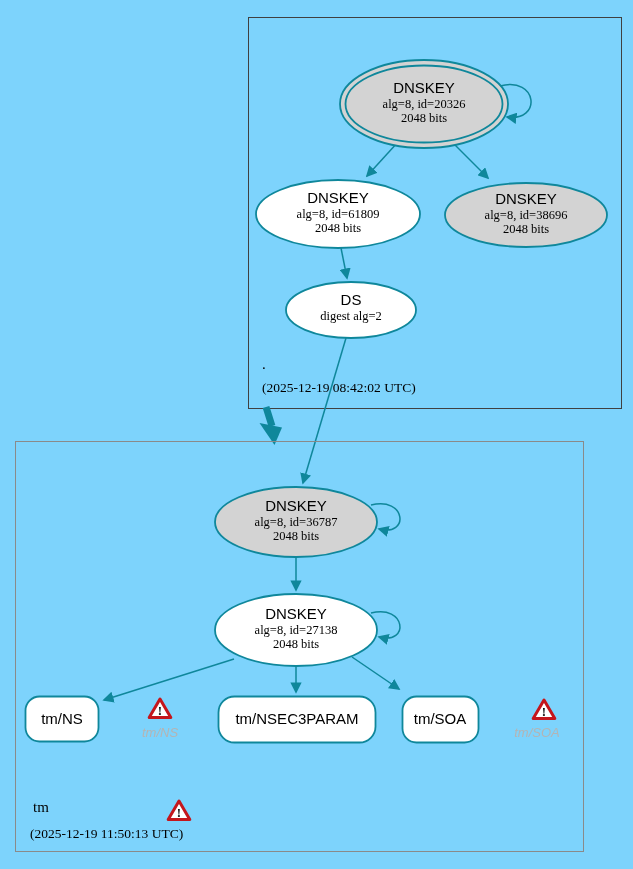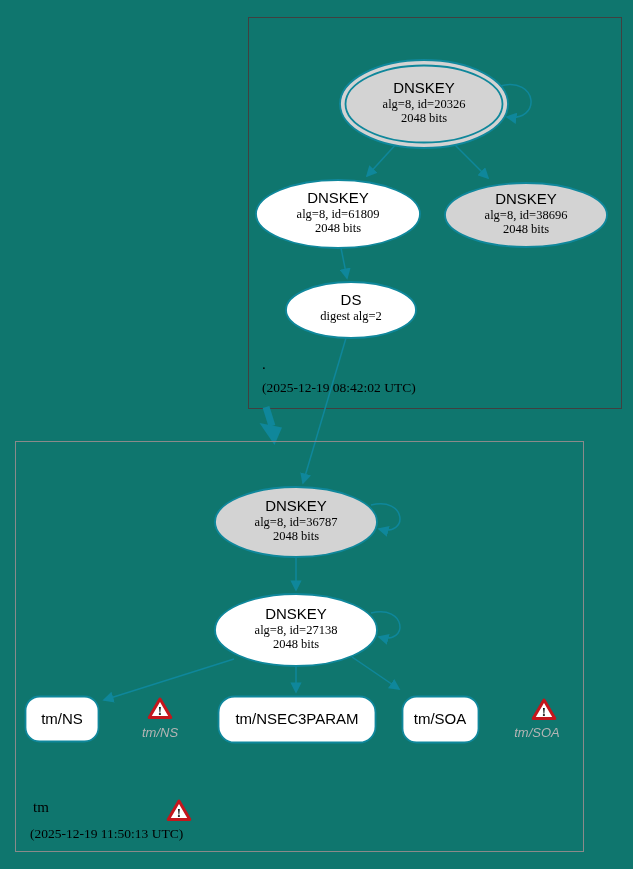--- a/index.html
+++ b/index.html
@@ -1,16 +1,16 @@
 <!DOCTYPE html>
 <html><head>
 <meta charset="utf-8">
 <style>
   html,body{margin:0;padding:0;background:#ffffff;}
-  .stage{position:relative;width:633px;height:869px;background:#0f766e;overflow:hidden;}
+  .stage{position:relative;width:633px;height:869px;background:#7dd3fc;overflow:hidden;}
   svg{position:absolute;left:0;top:0;}
   .cluster{fill:none;stroke-width:1;}
   .cluster-root{stroke:#404040;}
   .cluster-tm{stroke:#8a8a8a;}
   .edge{fill:none;stroke:#0f879b;stroke-width:1.5;}
   .nodeline{stroke:#0f879b;stroke-width:1.8;}
   .fill-gray{fill:#d3d3d3;}
   .fill-white{fill:#ffffff;}
   .node-title{font:15px "Liberation Sans", sans-serif;fill:#000;text-anchor:middle;}
   .node-detail{font:12.5px "Liberation Serif", serif;fill:#000;text-anchor:middle;}

